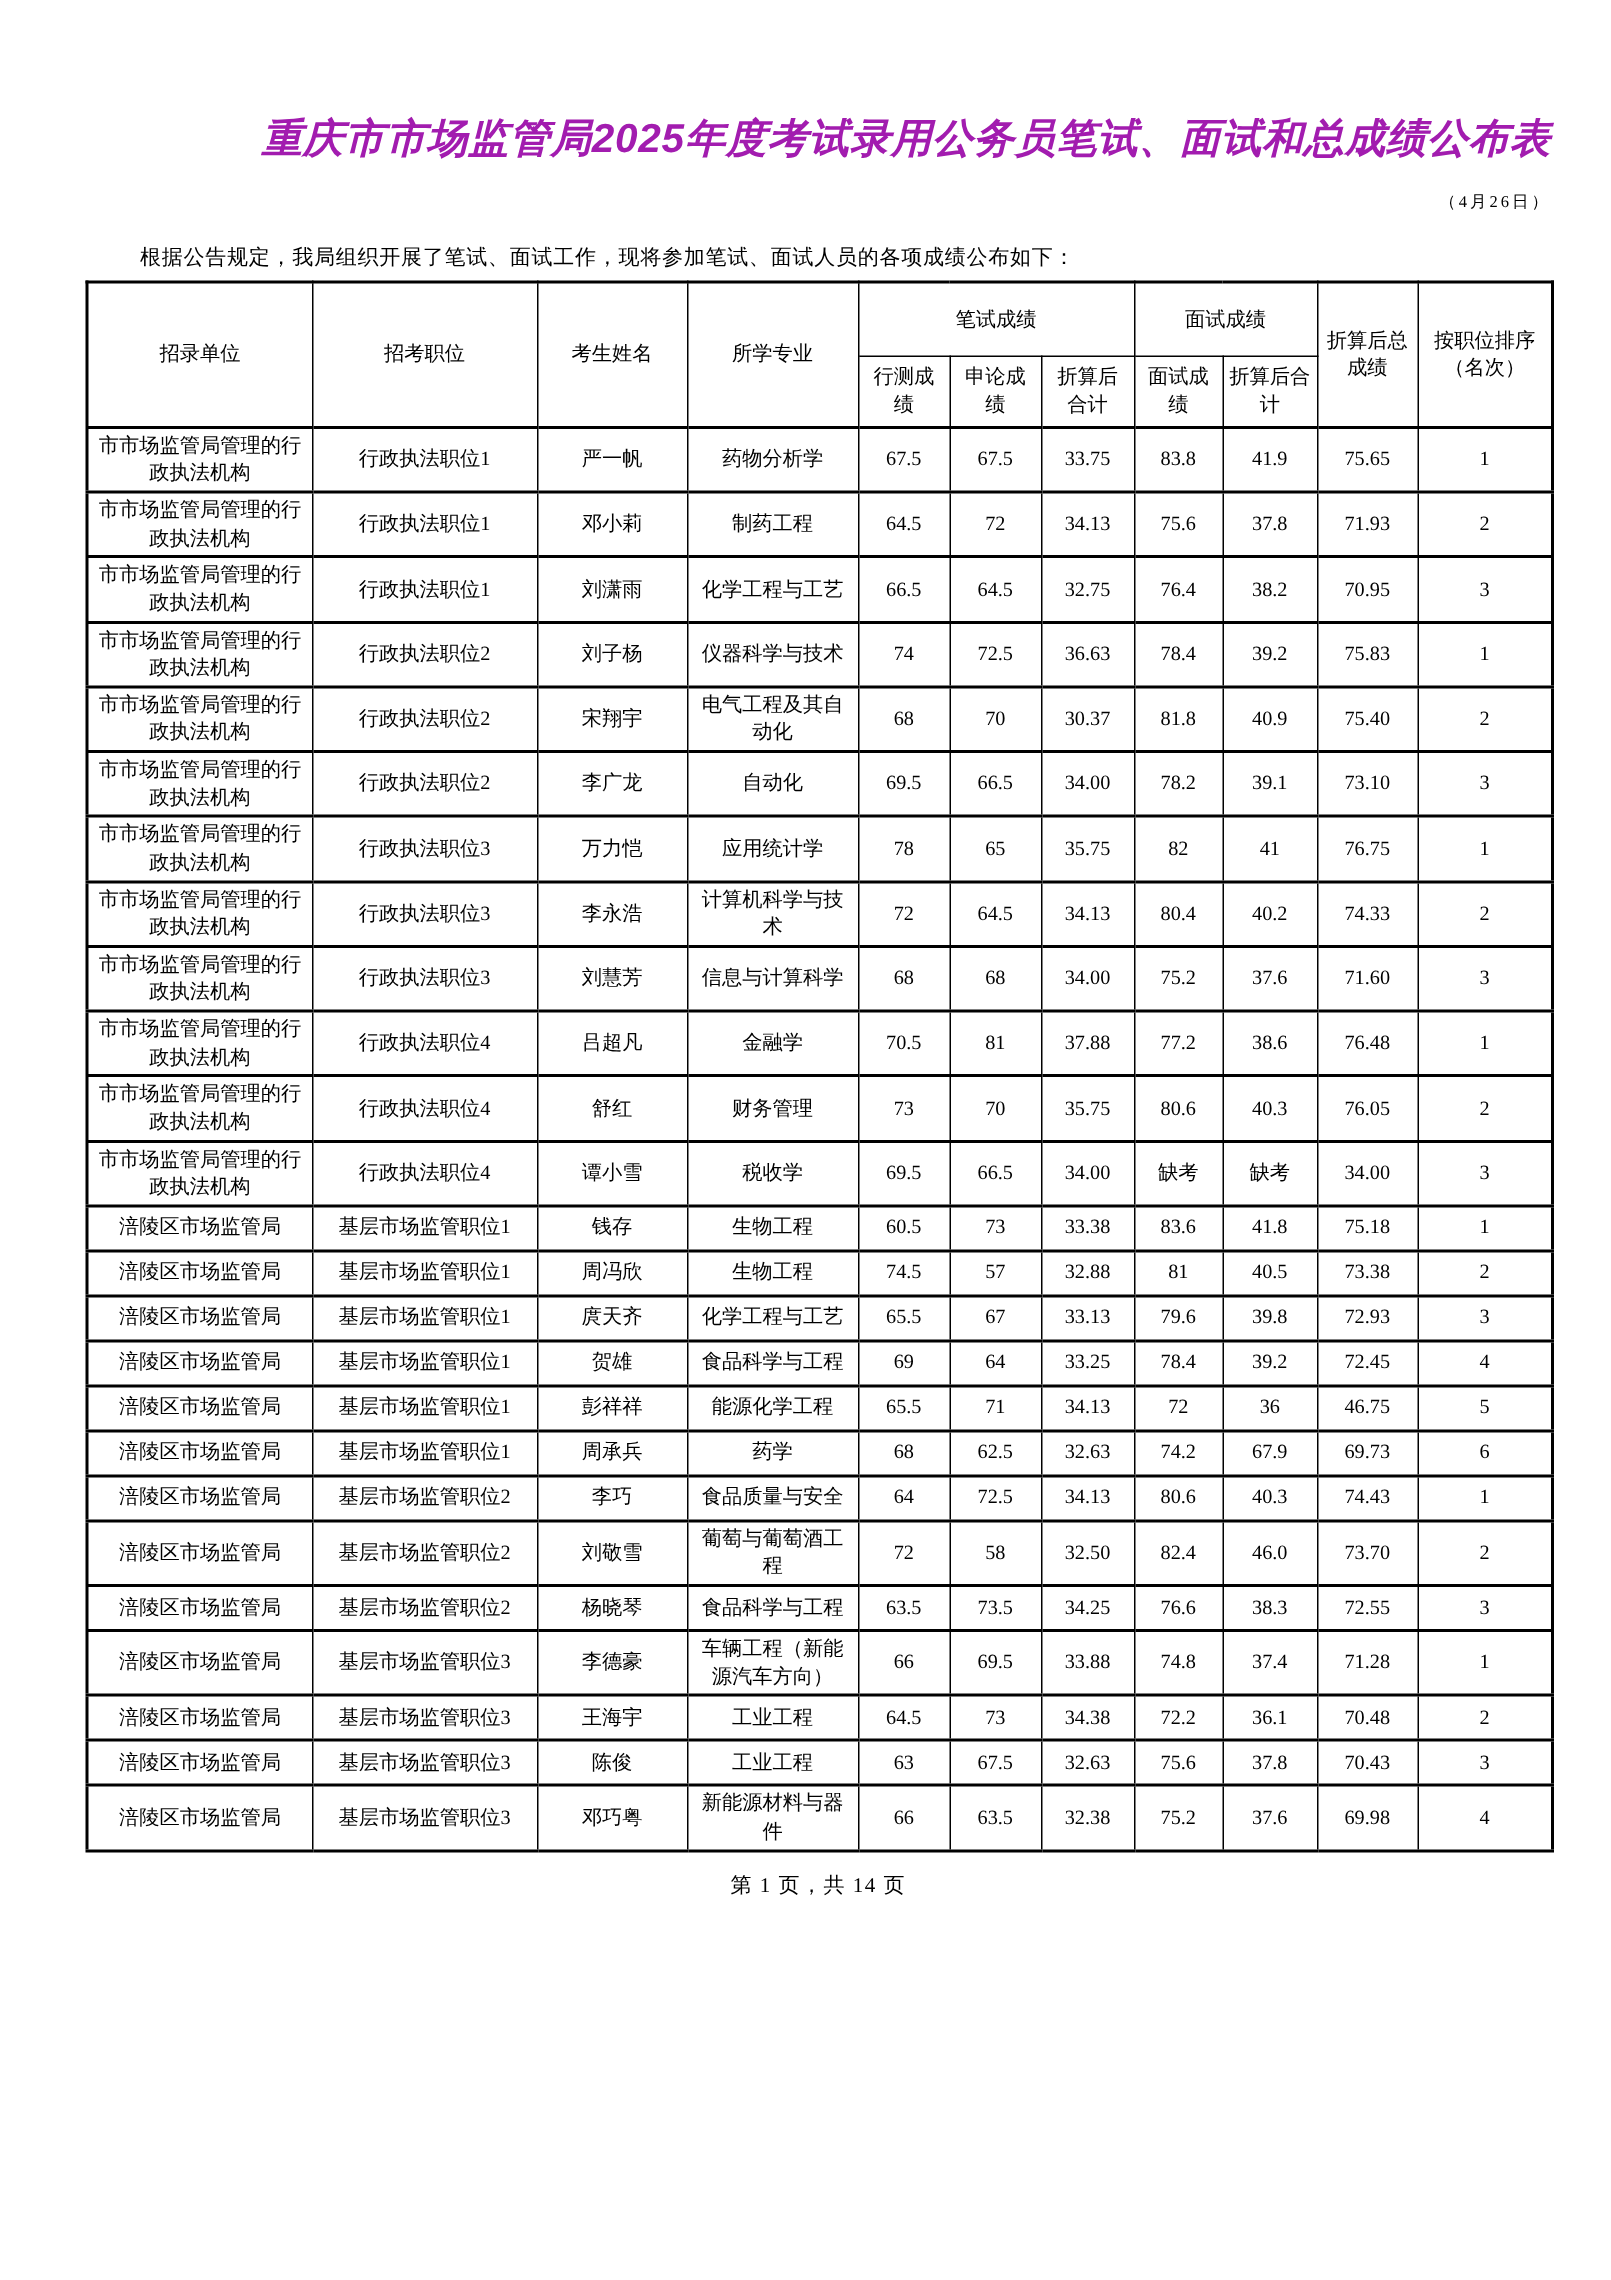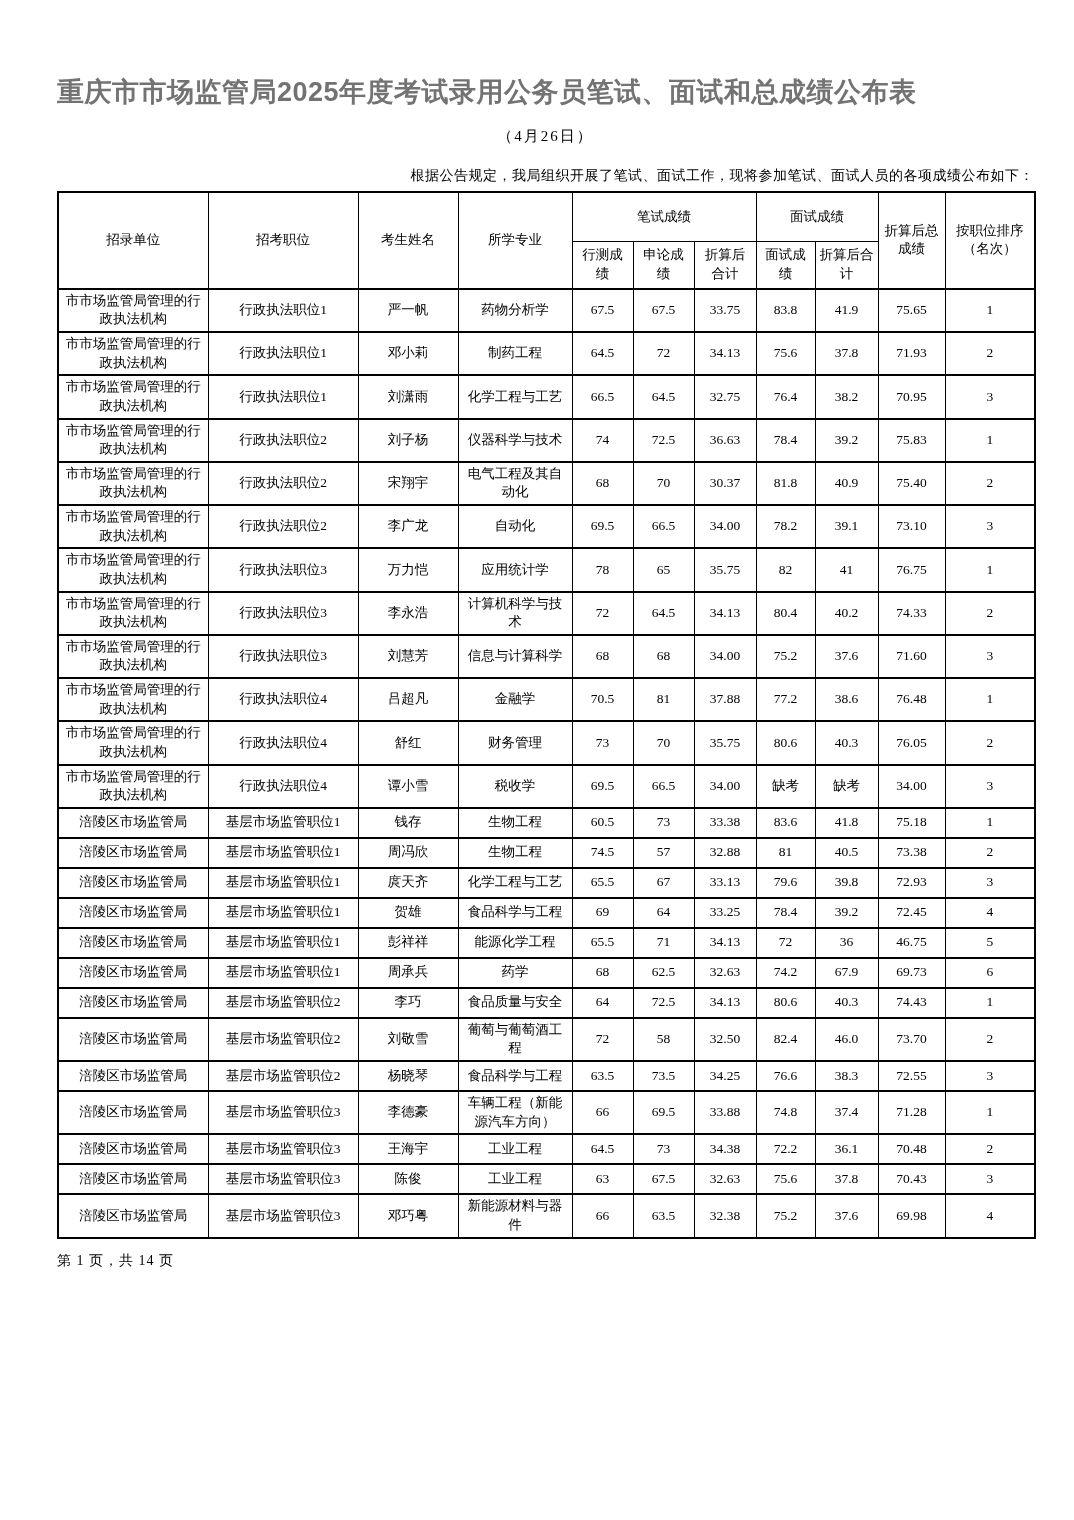--- a/index.html
+++ b/index.html
@@ -9,41 +9,41 @@
     height: 1520px;
     margin: 0 auto;
     background: #ffffff;
     box-sizing: border-box;
     padding: 76px 40px 0 57px;
     font-family: "Liberation Serif", "DejaVu Serif", serif;
     color: #000000;
   }
   .doc-title {
     margin: 0;
-    text-align: left;
+    text-align: right;
     font-family: "Liberation Sans", "DejaVu Sans", sans-serif;
     font-weight: 900;
     font-size: 27px;
     line-height: 1.25;
     letter-spacing: 0.5px;
-    color: #737373;
+    color: #a21caf;
+    font-style: italic;
   }
   .doc-date {
-    text-align: center;
-    font-size: 15px;
+    text-align: right;
+    font-size: 11px;
     margin-top: 17px;
     letter-spacing: 2px;
   }
   .doc-intro {
     font-size: 14px;
     margin-top: 21px;
     margin-bottom: 6px;
     text-indent: 2.6em;
     letter-spacing: 0.5px;
-    text-align: right;
   }
   table.score-table {
     width: 977px;
     table-layout: fixed;
     border-collapse: collapse;
     border: 2px solid #000;
     font-size: 13.5px;
   }
   .score-table th, .score-table td {
     border: 1px solid #000;
@@ -56,20 +56,21 @@
     box-sizing: border-box;
   }
   .score-table thead tr.group-row  { height: 50px; }
   .score-table thead tr.sub-row    { height: 47px; }
   .score-table tbody td {
     border-top: 2px solid #000;
     border-bottom: 2px solid #000;
   }
   .score-table tbody tr { height: 30px; }
   .page-footer {
+    text-align: center;
     font-size: 14px;
     margin-top: 13px;
     letter-spacing: 1px;
   }
 </style>
 </head>
 <body>
 
 <div class="page">
 

